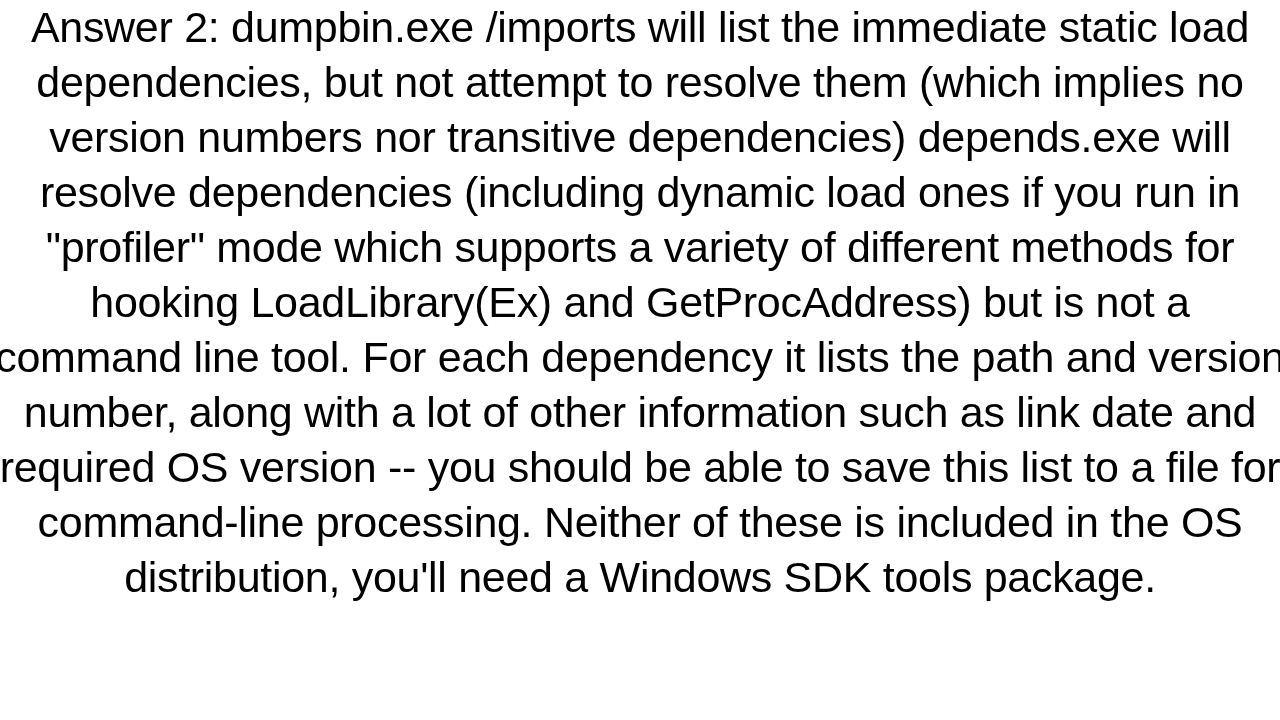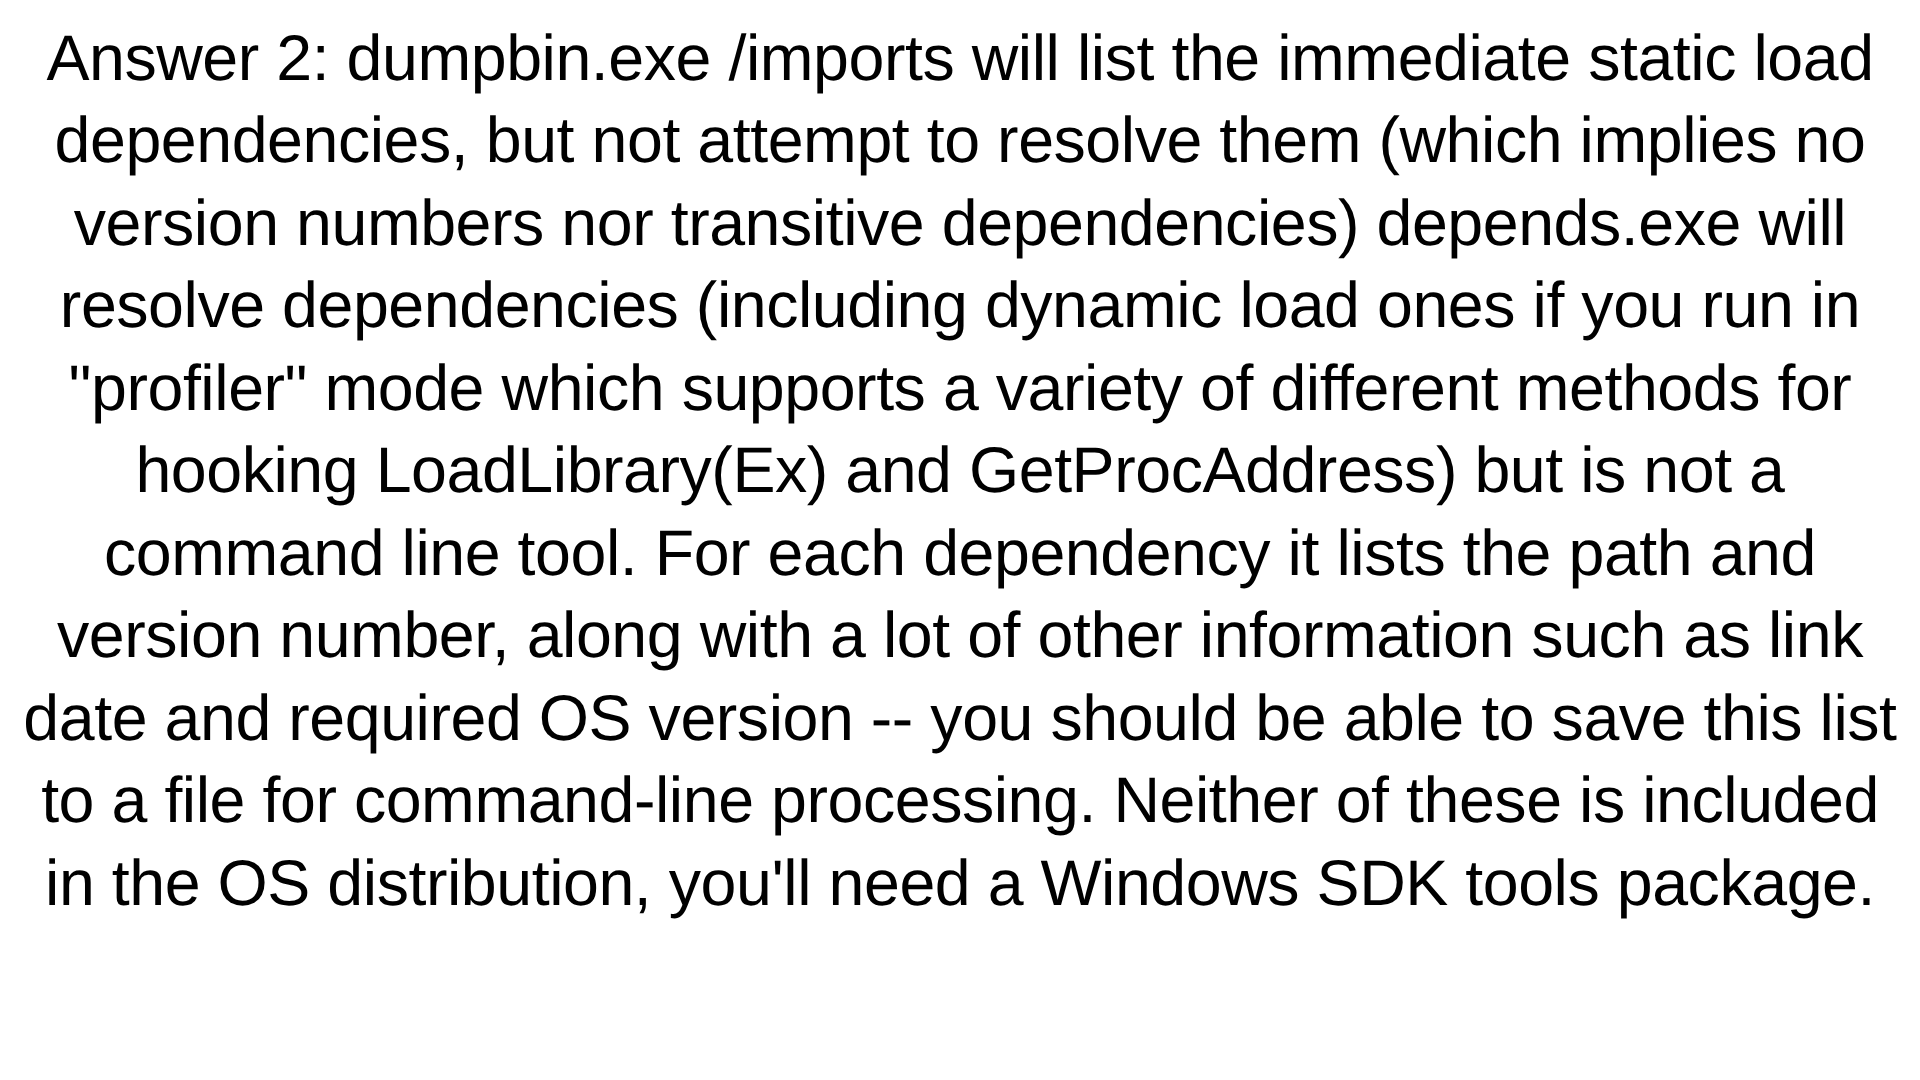--- a/index.html
+++ b/index.html
@@ -13,21 +13,21 @@
       background: #ffffff;
       overflow: hidden;
       font-family: Arial, Helvetica, sans-serif;
     }
     .text-container {
       width: 100%;
       height: 100%;
       display: flex;
       align-items: flex-start;
       justify-content: center;
-      padding: 12px;
+      padding: 0;
     }
     .answer-text {
       color: #000000;
       font-size: 43px;
       line-height: 1.28;
       text-align: center;
       font-weight: 400;
       letter-spacing: -0.3px;
       width: 1290px;
       margin-left: -5px;

